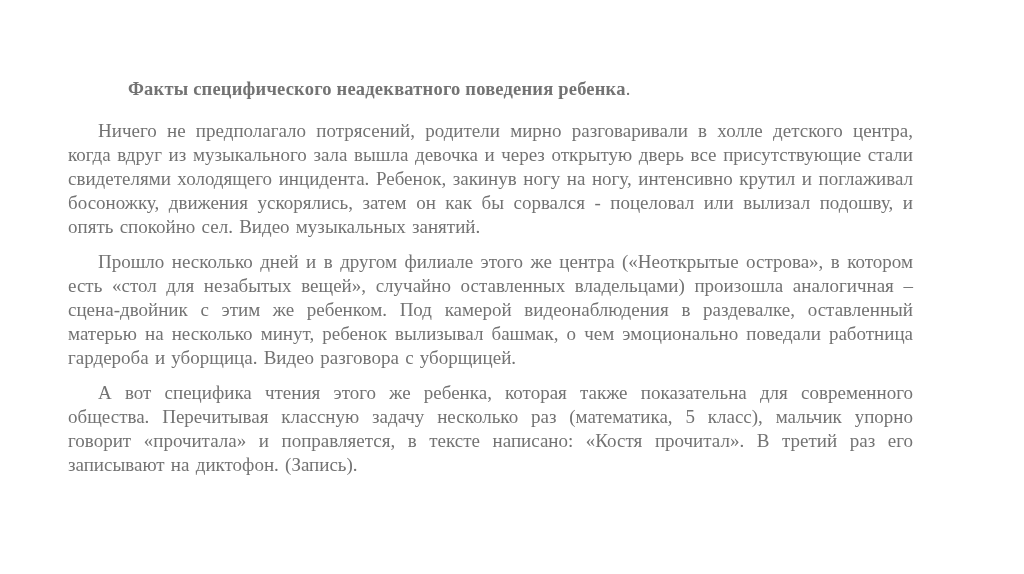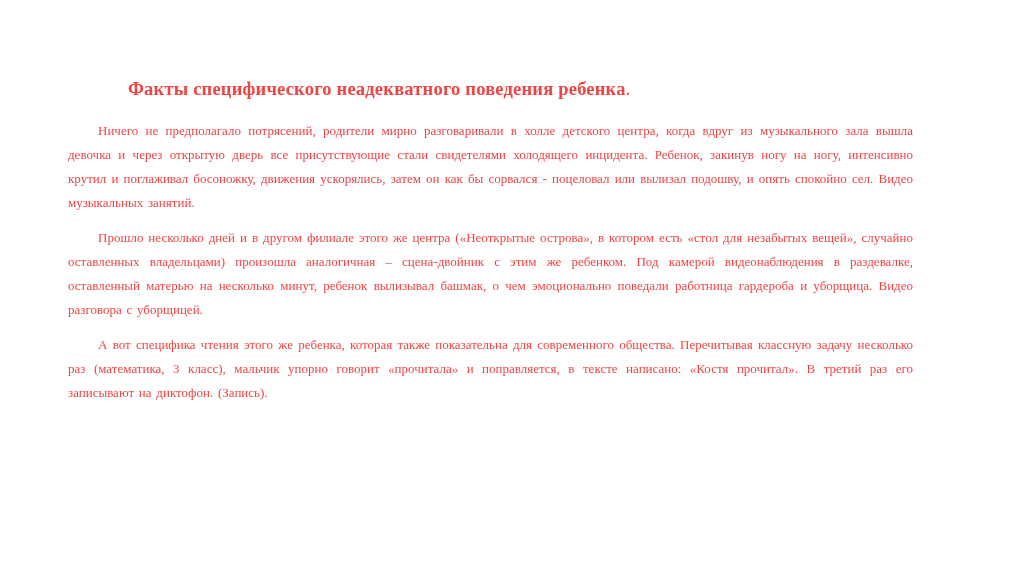--- a/index.html
+++ b/index.html
@@ -12,35 +12,35 @@
     background: #ffffff;
     overflow: hidden;
     font-family: "Liberation Serif", "DejaVu Serif", serif;
   }
   .slide {
     position: absolute;
     left: 68px;
     top: 0;
     width: 845px;
     padding-top: 76px;
-    color: #ef4444;
+    color: #737373;
   }
   .doc-title {
     font-size: 18.5px;
     line-height: 26px;
     font-weight: normal;
     margin: 0 0 17px 0;
     text-indent: 60px;
     letter-spacing: 0.2px;
   }
   .doc-title .title-bold {
     font-weight: bold;
   }
   .para {
-    font-size: 13px;
+    font-size: 19px;
     line-height: 24px;
     text-align: justify;
     text-indent: 30px;
     margin: 0 0 11px 0;
     word-spacing: 1.5px;
   }
   .inline-bold {
     font-weight: normal;
   }
 </style>
@@ -48,15 +48,15 @@
 <body>
 
 <div class="slide">
 
   <h1 class="doc-title"><span class="title-bold">Факты специфического неадекватного поведения ребенка</span><span>.</span></h1>
 
   <p class="para">Ничего не предполагало потрясений, родители мирно разговаривали в холле детского центра, когда вдруг из музыкального зала вышла девочка и через открытую дверь все присутствующие стали свидетелями холодящего инцидента. Ребенок, закинув ногу на ногу, интенсивно крутил и поглаживал босоножку, движения ускорялись, затем он как бы сорвался -  поцеловал или вылизал подошву, и опять спокойно сел. Видео музыкальных занятий.</p>
 
   <p class="para"><span>Прошло несколько дней и в другом филиале этого же центра («</span><span class="inline-bold">Не</span><span>открытые острова», в котором есть «стол для </span><span class="inline-bold">не</span><span>забытых вещей», случайно оставленных владельцами) произошла аналогичная – сцена-двойник с этим же ребенком. Под камерой видеонаблюдения в раздевалке, оставленный матерью на несколько минут, ребенок вылизывал башмак, о чем эмоционально поведали работница гардероба и уборщица. Видео разговора с уборщицей.</span></p>
 
-  <p class="para">А вот специфика чтения этого же ребенка, которая также показательна для современного общества. Перечитывая классную задачу несколько раз (математика, 3 класс), мальчик упорно говорит «прочитала» и поправляется, в тексте написано: «Костя прочитал». В третий раз его записывают на диктофон. (Запись).</p>
+  <p class="para">А вот специфика чтения этого же ребенка, которая также показательна для современного общества. Перечитывая классную задачу несколько раз (математика, 5 класс), мальчик упорно говорит «прочитала» и поправляется, в тексте написано: «Костя прочитал». В третий раз его записывают на диктофон. (Запись).</p>
 
 </div>
 
 </body></html>

